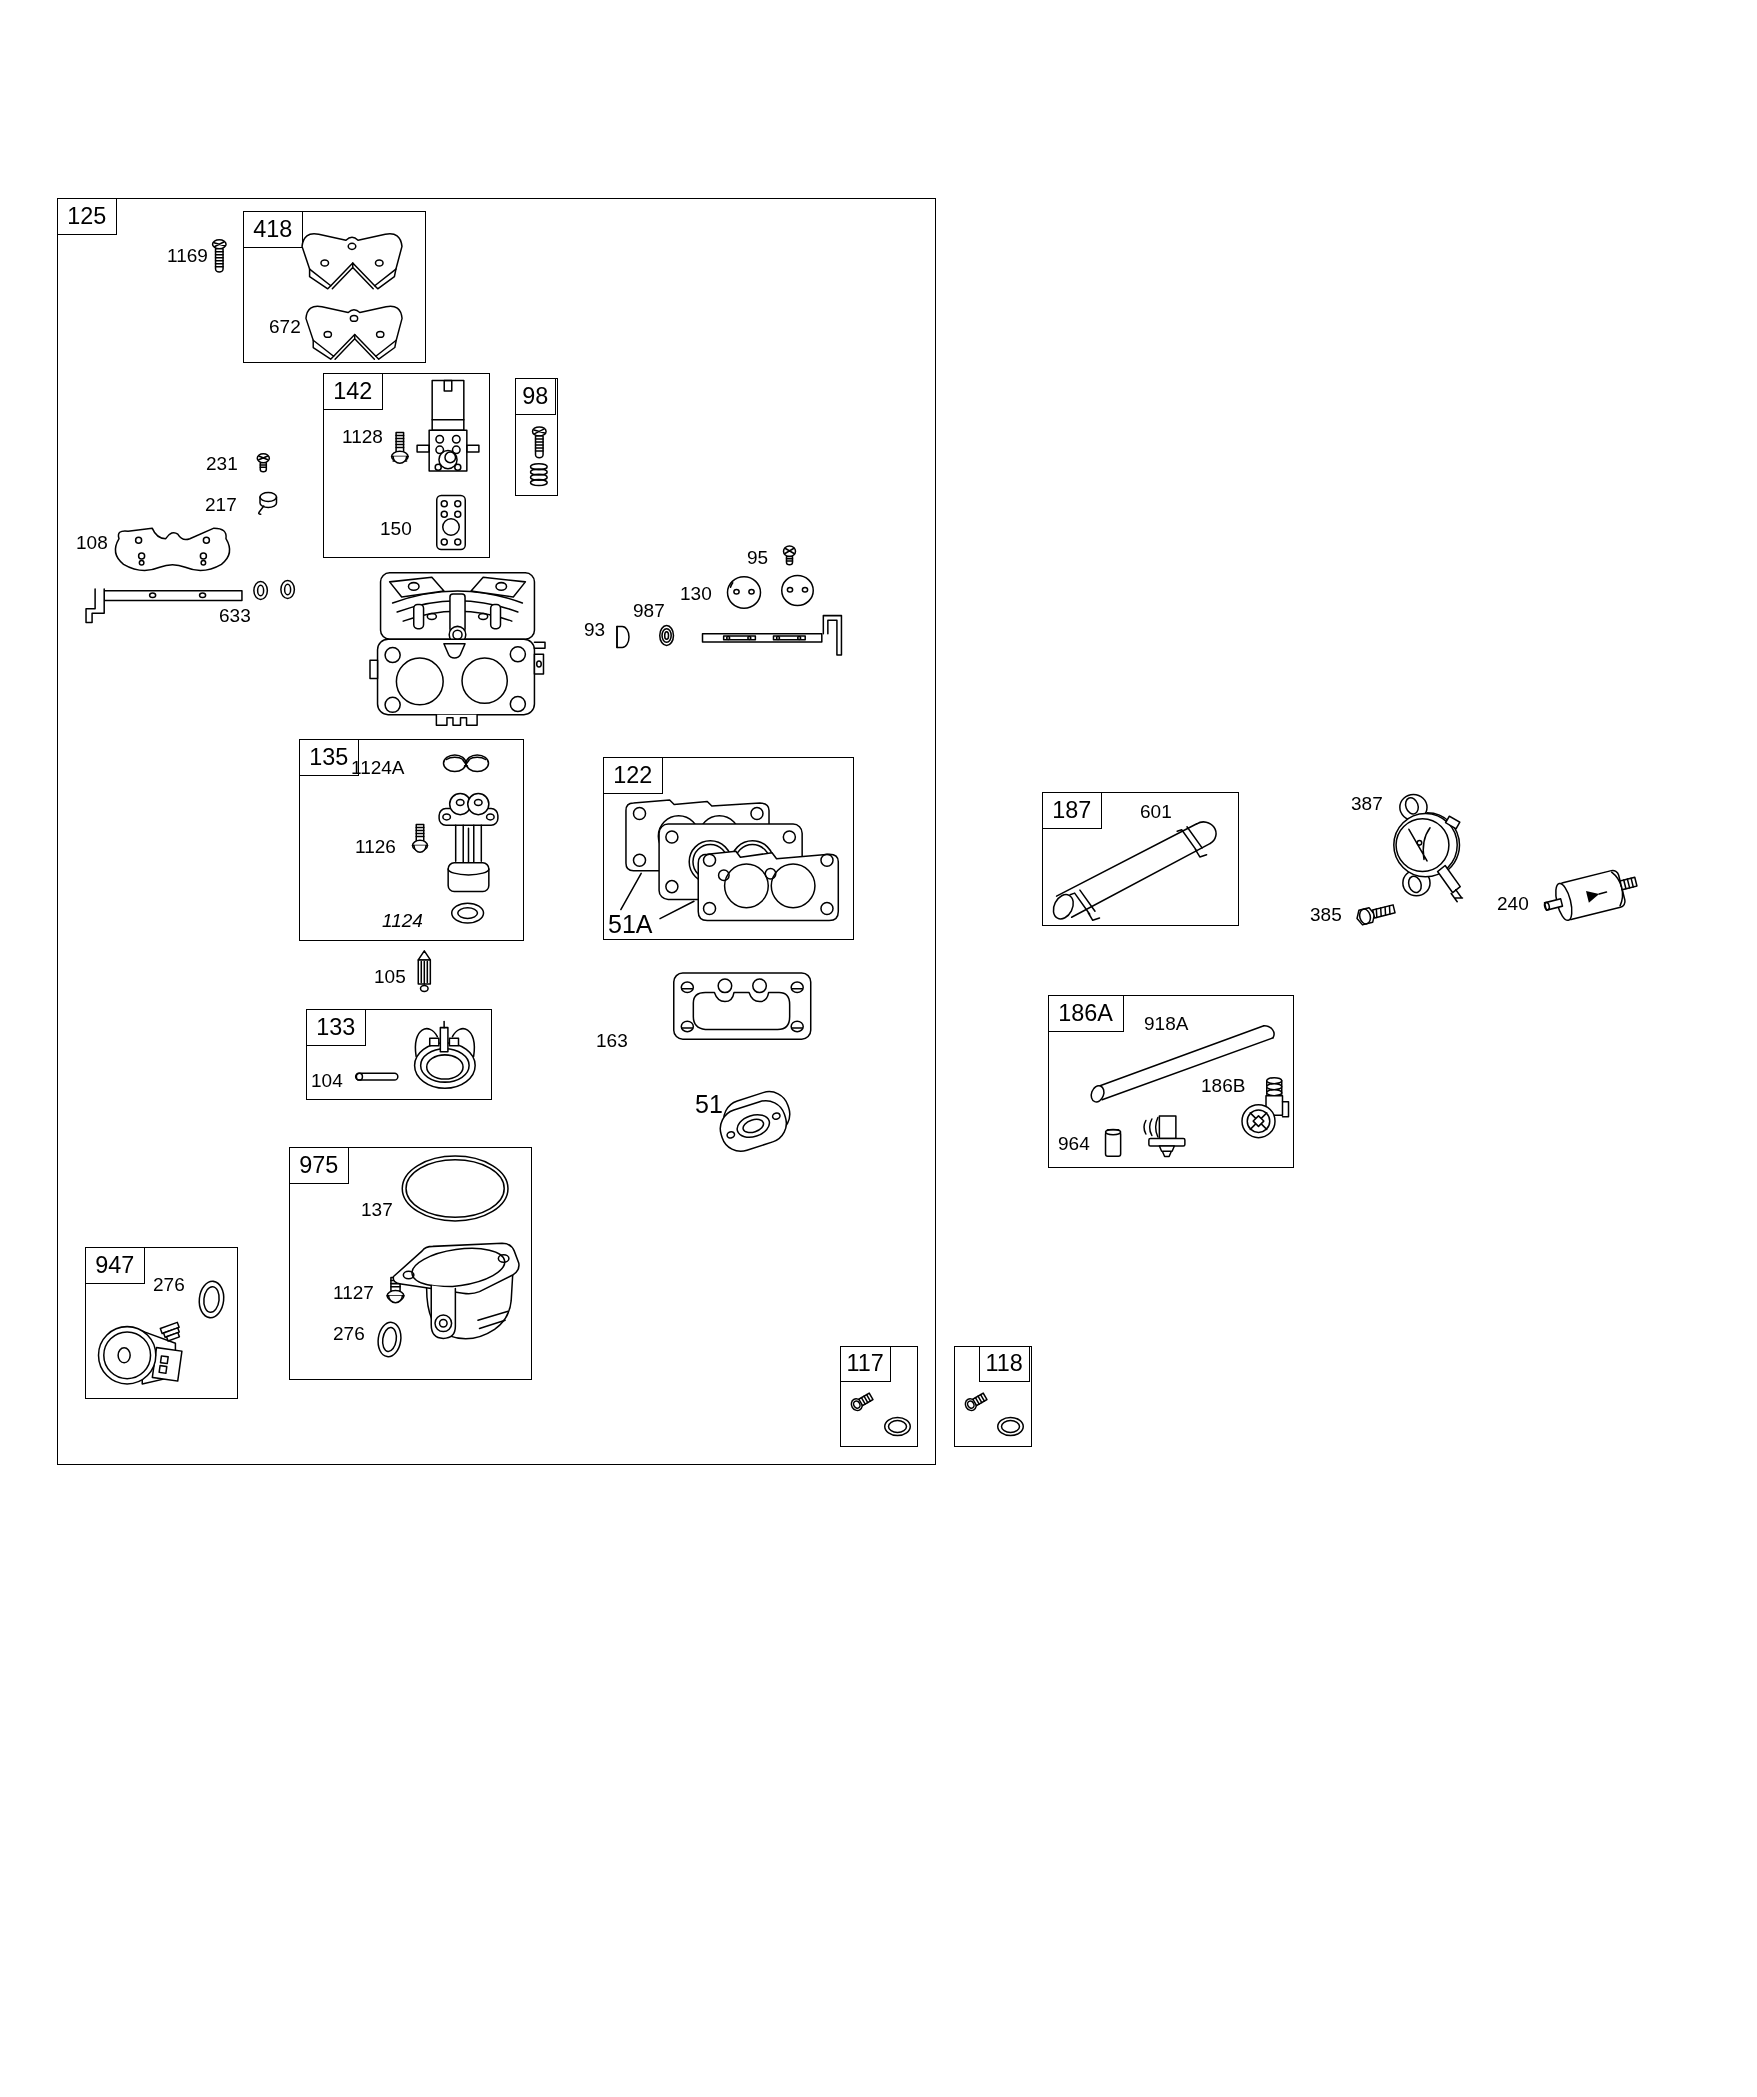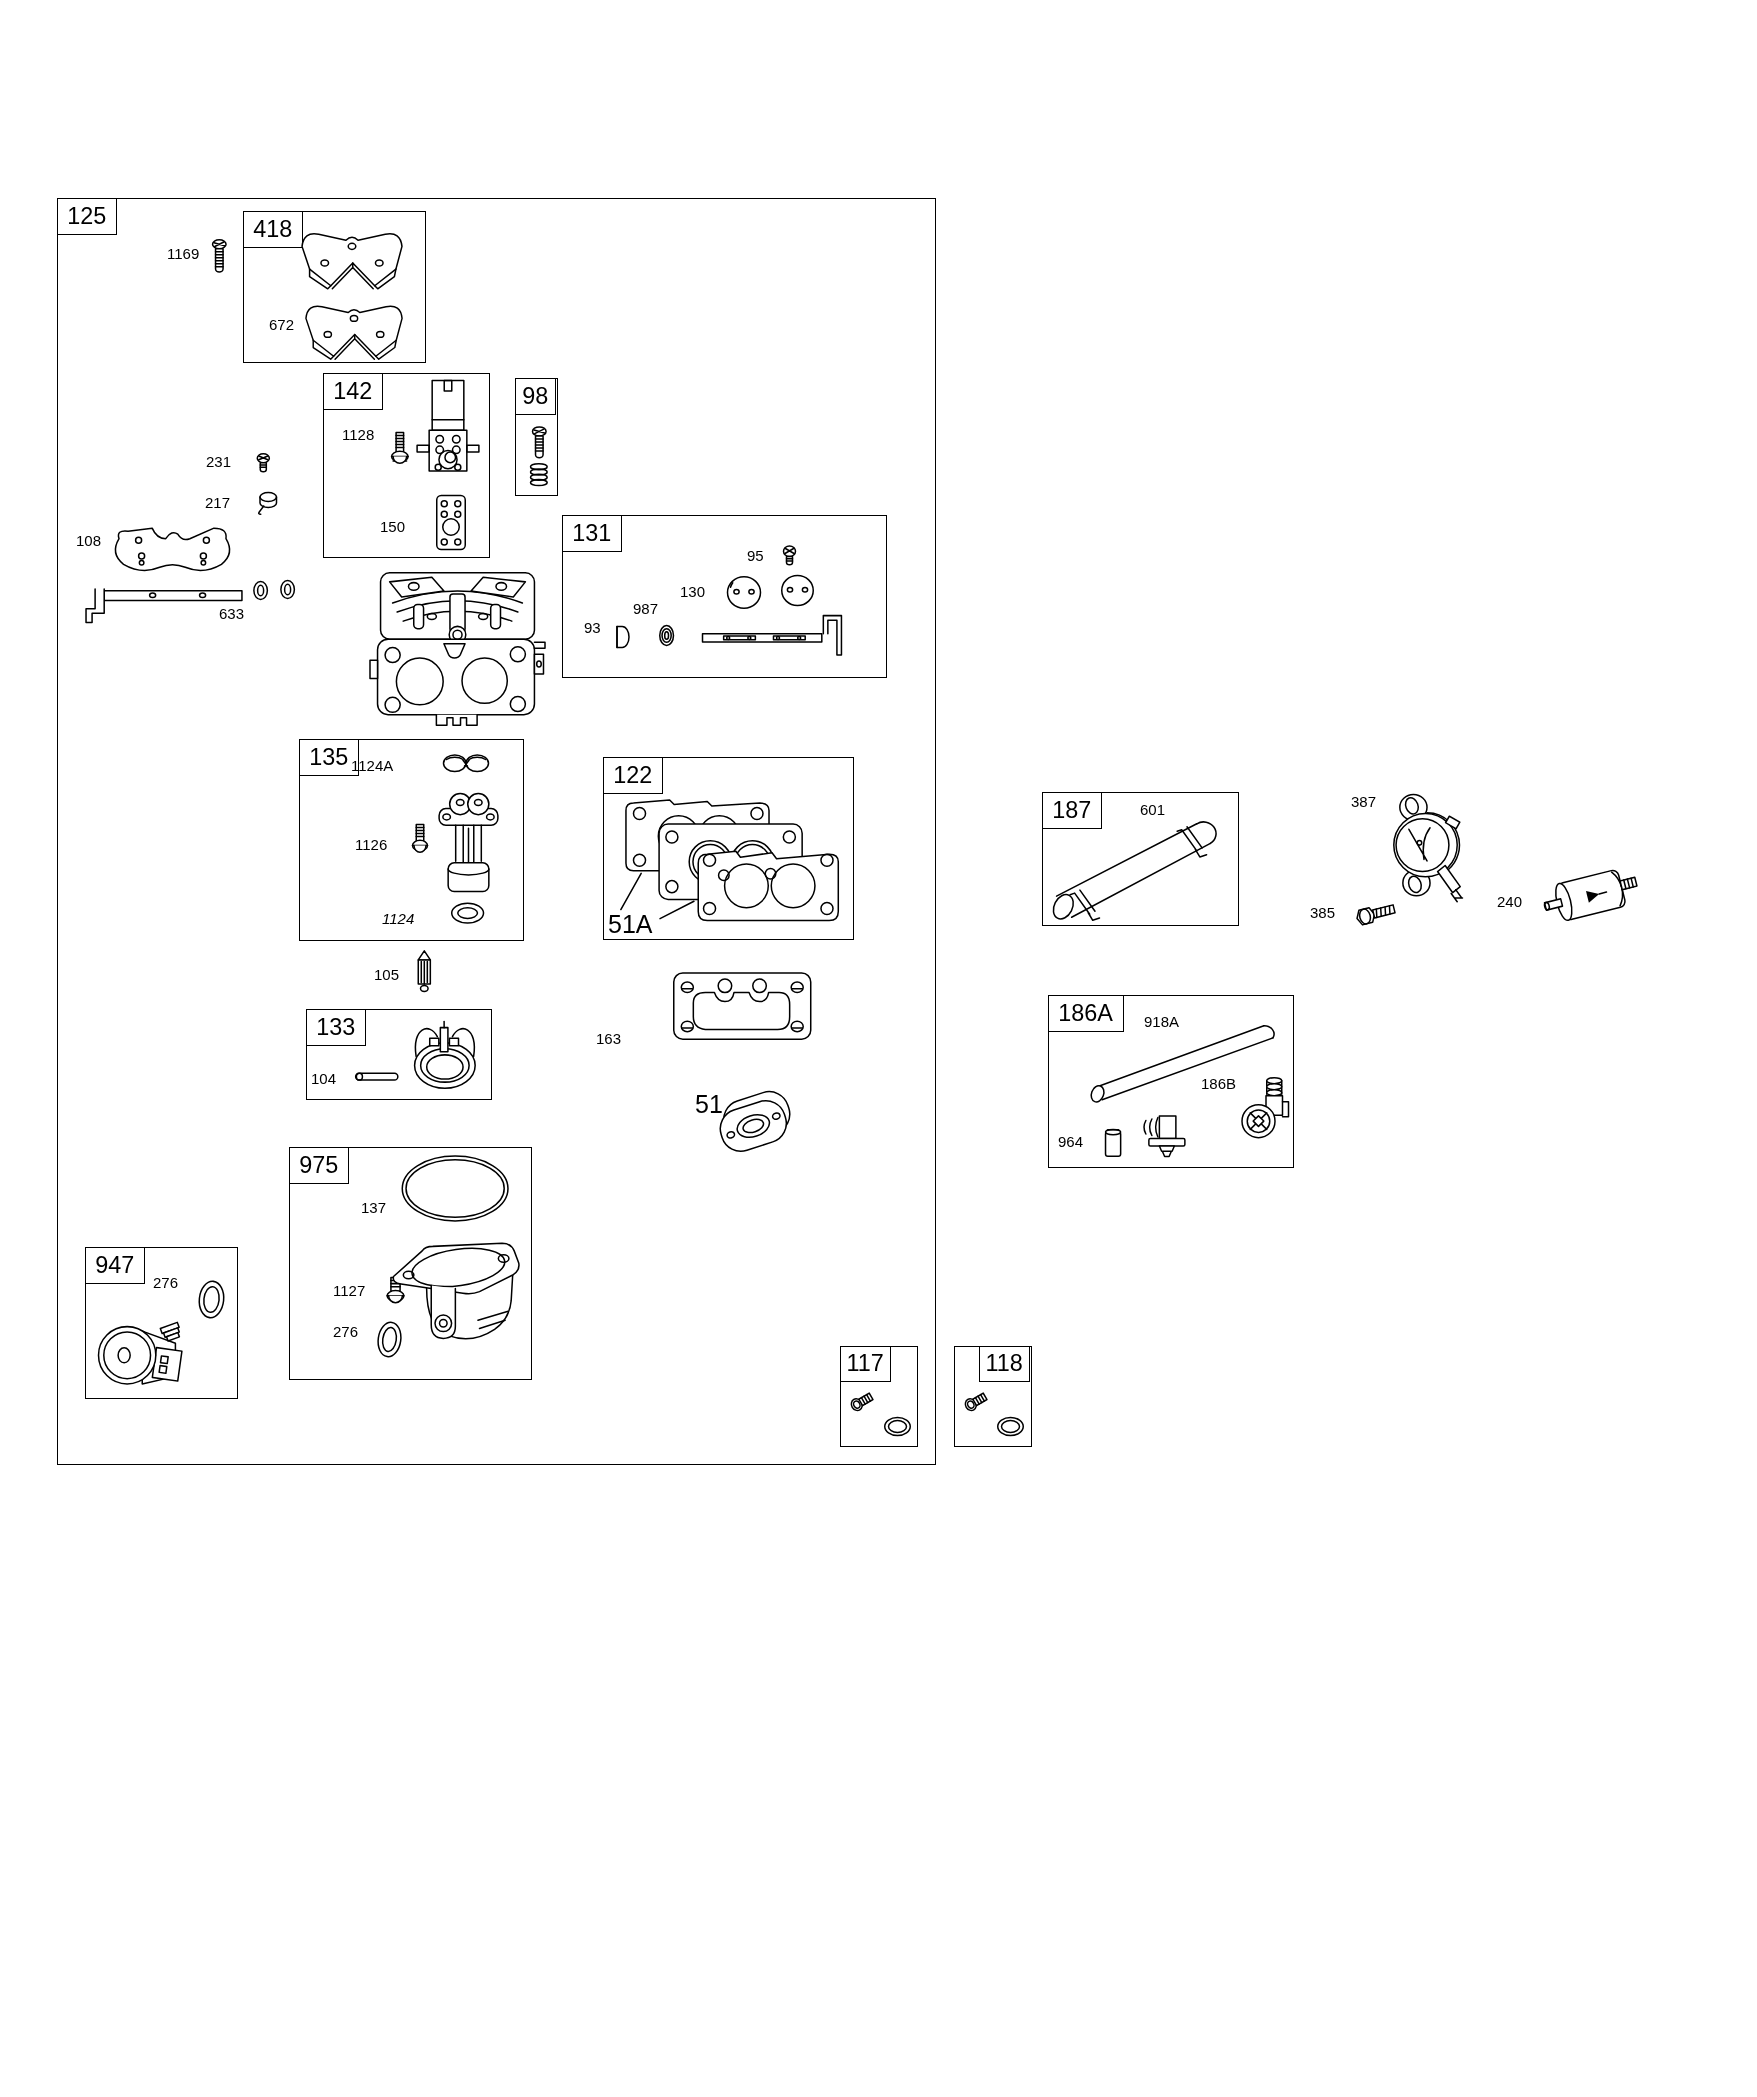--- a/index.html
+++ b/index.html
@@ -1,43 +1,40 @@
 <!DOCTYPE html>
 <html style="font-size:12px"><head>
 <meta charset="utf-8">
 <style>
   html,body{margin:0;padding:0;background:#fff;}
   .stage{position:relative;width:1757px;height:2097px;background:#ffffff;
          font-family:"Liberation Sans", sans-serif;color:#000;}
   .gbox{position:absolute;border:1.5px solid #000;background:transparent;}
   .glabel{position:absolute;left:-1.5px;top:-1.5px;border:1.5px solid #000;background:#fff;
           padding:6px 9.8px;font-size:23.4px;line-height:1;white-space:nowrap;}
-  .plabel{position:absolute;font-size:15px;line-height:1;white-space:nowrap;}
+  .plabel{position:absolute;font-size:19px;line-height:1;white-space:nowrap;}
   svg.part{position:absolute;overflow:visible;stroke:#000;stroke-width:2;fill:none;
            stroke-linecap:round;stroke-linejoin:round;}
 </style>
 </head>
 <body>
 
 <div class="stage">
 
   <div class="gbox" style="left:57px;top:198px;width:877px;height:1265px;">
     <div class="glabel">125</div>
   </div>
   <div class="gbox" style="left:243px;top:211px;width:181px;height:150px;">
     <div class="glabel">418</div>
   </div>
   <div class="gbox" style="left:323px;top:373px;width:165px;height:183px;">
     <div class="glabel">142</div>
   </div>
   <div class="gbox" style="left:515px;top:378px;width:41px;height:116px;">
     <div class="glabel" style="padding:6px 6.8px;">98</div>
-  </div>
-  <div class="gbox" style="left:562px;top:515px;width:323px;height:161px;">
-    <div class="glabel">131</div>
   </div>
   <div class="gbox" style="left:299px;top:739px;width:223px;height:200px;">
     <div class="glabel">135</div>
   </div>
   <div class="gbox" style="left:603px;top:757px;width:249px;height:181px;">
     <div class="glabel">122</div>
   </div>
   <div class="gbox" style="left:306px;top:1009px;width:184px;height:89px;">
     <div class="glabel">133</div>
   </div>

